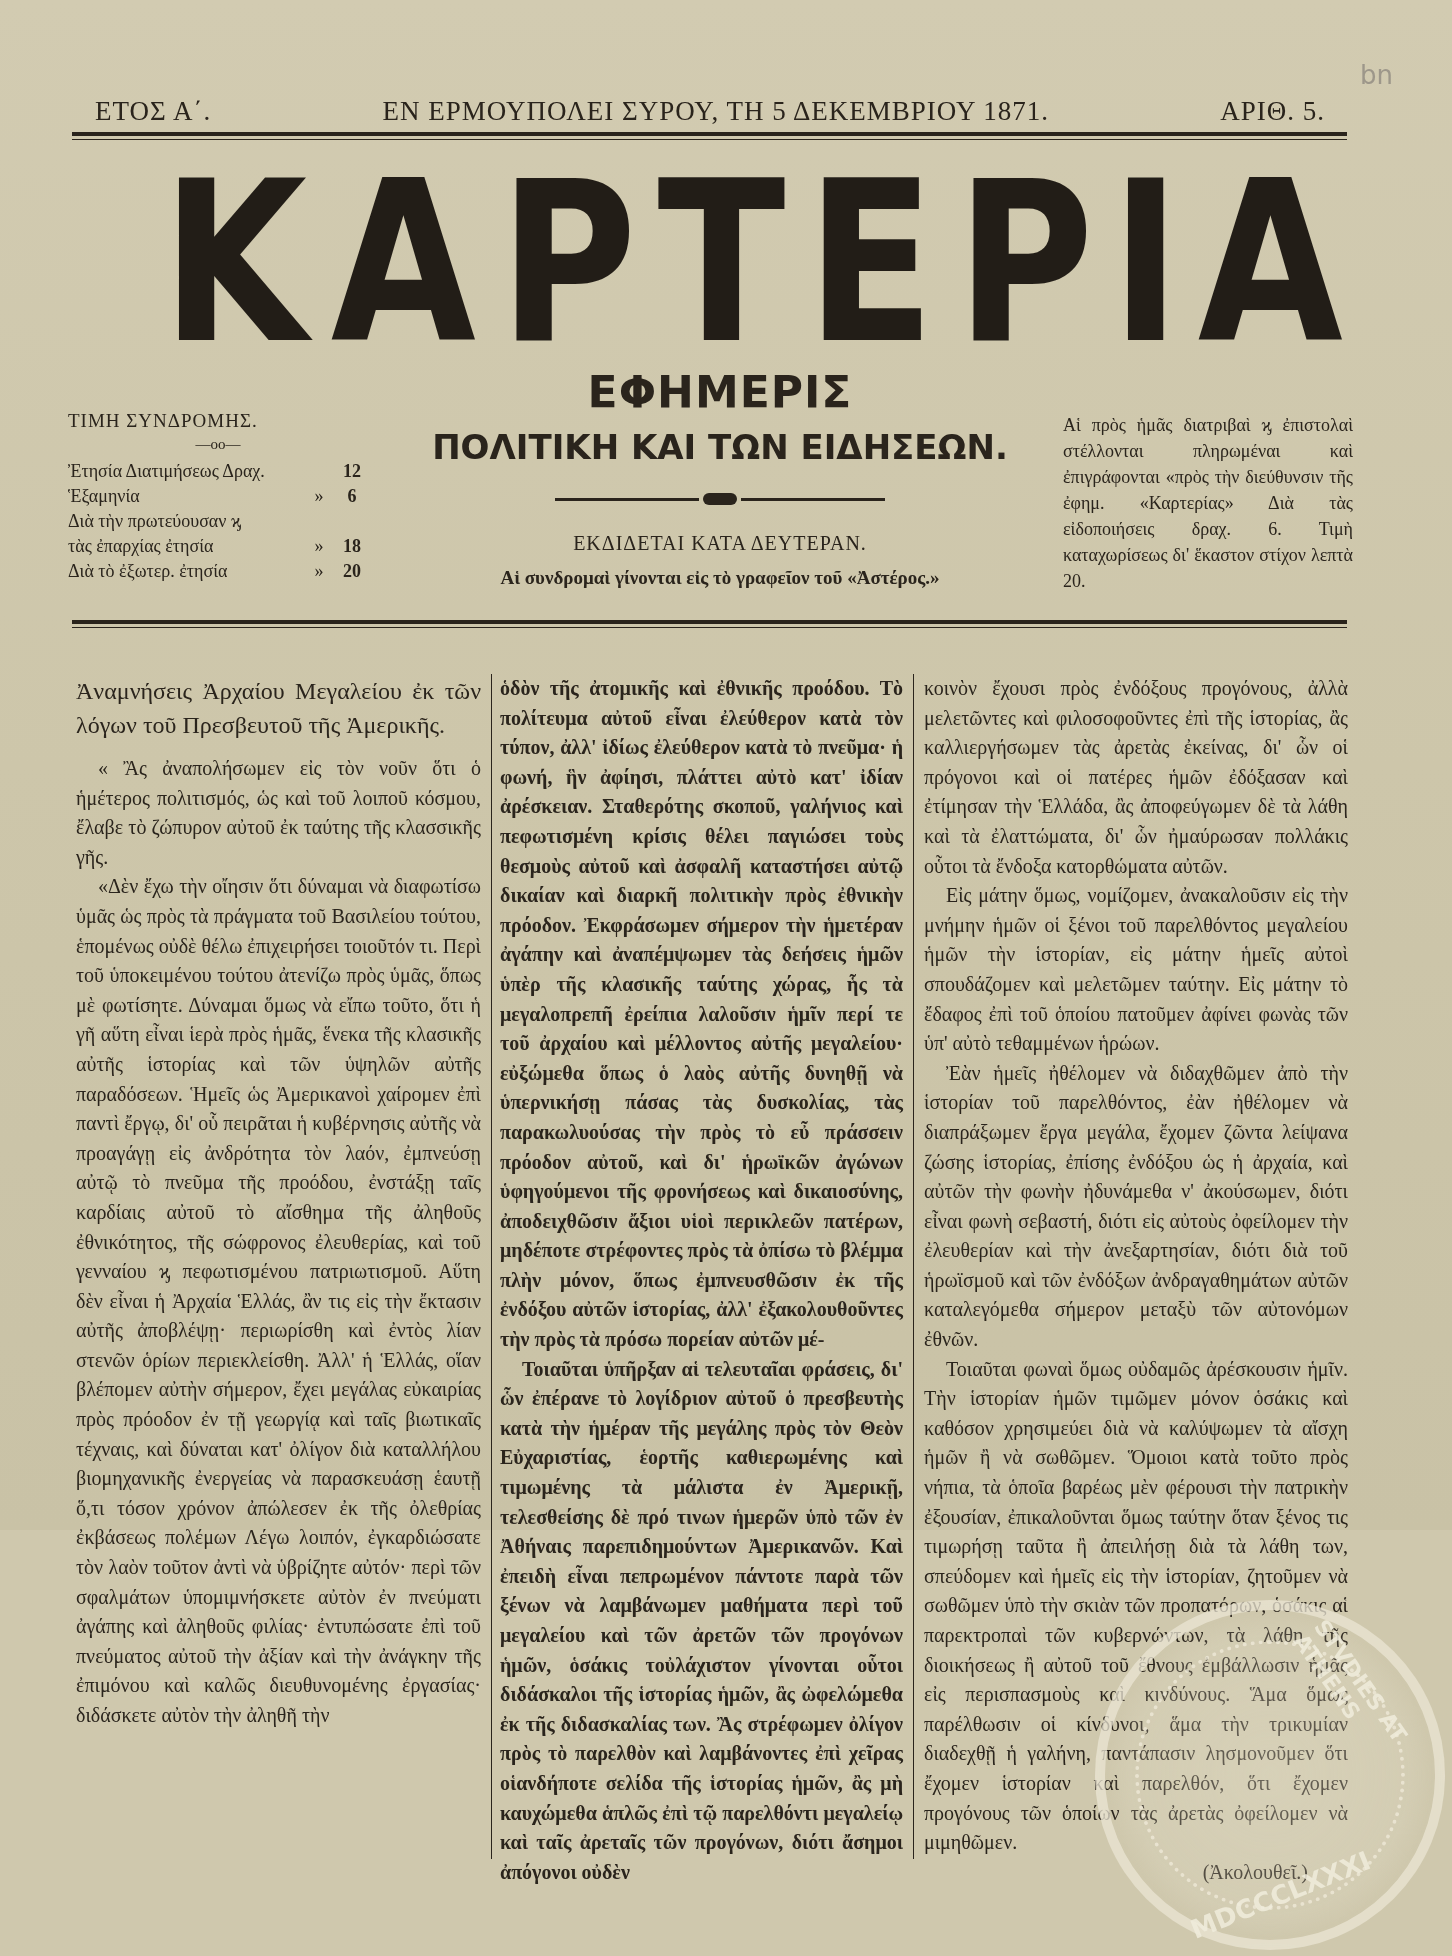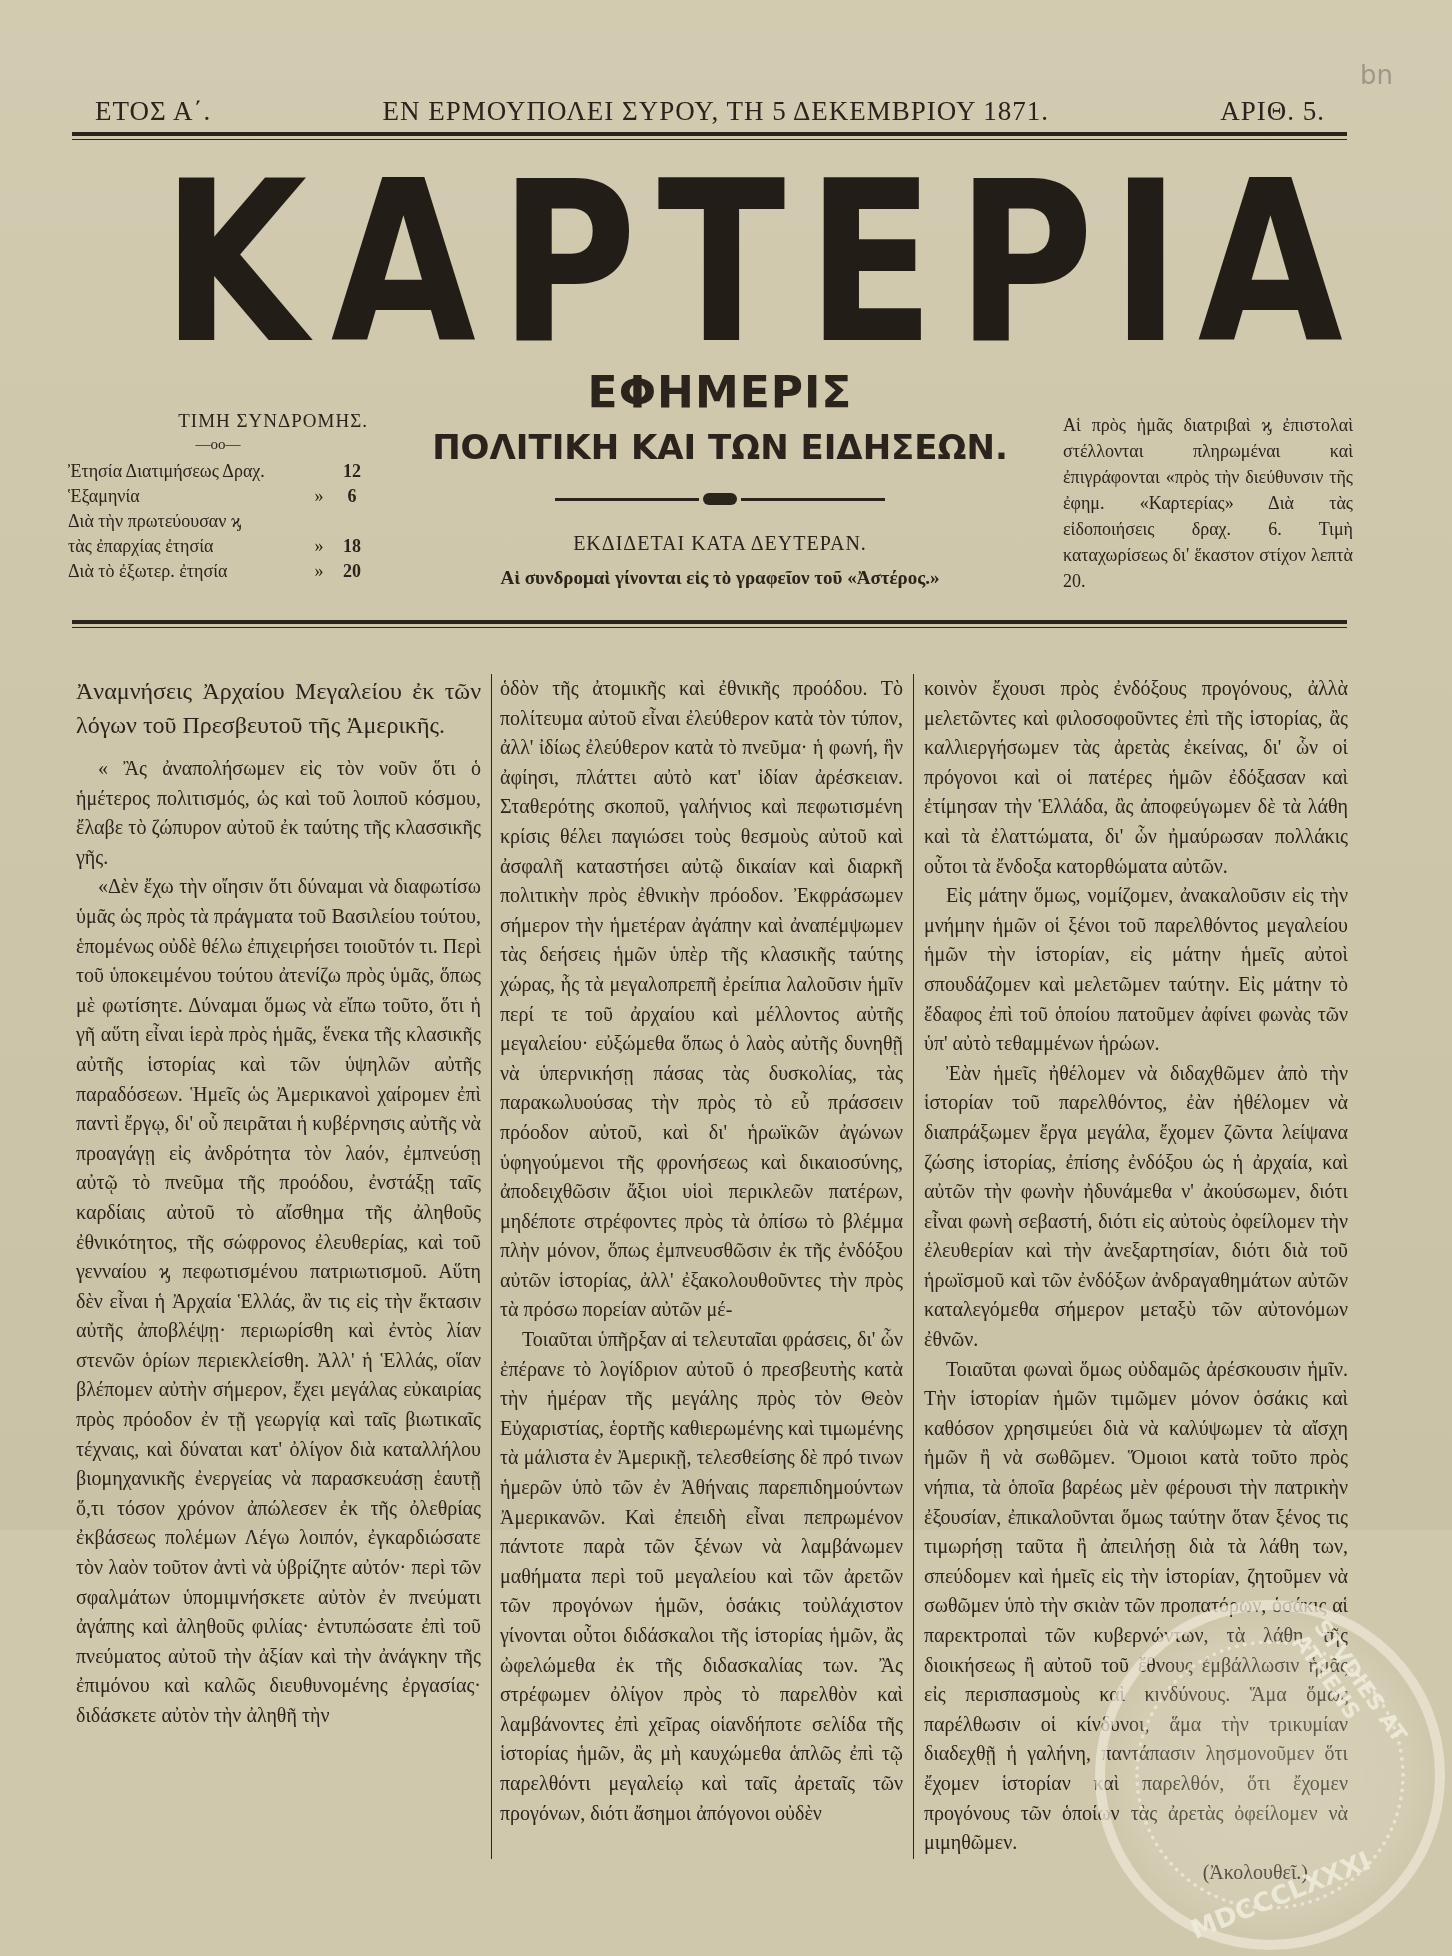--- a/index.html
+++ b/index.html
@@ -13,21 +13,21 @@
            font-family:"Liberation Serif",serif;font-size:27px;letter-spacing:1px;color:#2a241c;}
   .rule-double{position:absolute;left:72px;width:1275px;height:8px;
                border-top:4px solid #2a241c;border-bottom:1.5px solid #2a241c;box-sizing:border-box;}
   .masthead{position:absolute;left:150px;top:168px;width:1150px;height:190px;
             display:flex;justify-content:space-between;align-items:center;
             font-family:"DejaVu Sans","Liberation Sans",sans-serif;font-weight:bold;
             font-size:218px;line-height:190px;color:#221d17;letter-spacing:0;
             transform:scaleY(1.02);}
   .masthead span{display:inline-block;transform:scaleX(0.86);}
   .left-box{position:absolute;left:68px;top:410px;width:300px;font-family:"Liberation Serif",serif;}
-  .left-box .title{font-size:19px;letter-spacing:1px;text-align:right;margin-bottom:4px;}
+  .left-box .title{font-size:19px;letter-spacing:1px;text-align:left;margin-bottom:4px;}
   .left-box .oo{text-align:center;font-size:15px;margin-bottom:6px;}
   .price-row{display:flex;font-size:18px;line-height:25px;}
   .price-row .lbl{flex:1;}
   .price-row .q{width:34px;text-align:center;}
   .price-row .v{width:32px;text-align:center;font-weight:bold;}
   .center-box{position:absolute;left:400px;top:368px;width:640px;text-align:center;}
   .sub1{font-family:"DejaVu Sans",sans-serif;font-weight:bold;font-size:44px;letter-spacing:1px;line-height:50px;}
   .sub2{font-family:"DejaVu Sans",sans-serif;font-weight:bold;font-size:34px;line-height:46px;margin-top:6px;}
   .ornament{display:flex;align-items:center;justify-content:center;margin:22px auto 0;width:330px;height:14px;}
   .ornament .bar{flex:1;height:3px;background:#2a241c;}
@@ -35,21 +35,21 @@
   .sub3{font-family:"Liberation Serif",serif;font-size:20px;letter-spacing:1px;margin-top:26px;}
   .sub4{font-family:"Liberation Serif",serif;font-size:19px;margin-top:12px;font-weight:bold;}
   .right-box{position:absolute;left:1063px;top:412px;width:290px;font-family:"Liberation Serif",serif;
              font-size:18px;line-height:26px;text-align:justify;}
   .cols{position:absolute;left:70px;top:652px;width:1290px;height:1270px;display:flex;}
   .col{box-sizing:border-box;padding:0 6px;font-family:"Liberation Serif",serif;font-size:20px;
        line-height:29.6px;text-align:justify;hyphens:manual;margin-top:22px;}
   .col p{margin:0;}
   .col p.ind{text-indent:22px;}
   .col1{width:422px;border-right:1.5px solid #2a241c;padding-right:10px;height:1185px;}
-  .col2{width:422px;border-right:1.5px solid #2a241c;padding-left:8px;padding-right:10px;height:1185px;}
+  .col2{width:422px;border-right:1.5px solid #2a241c;padding-left:8px;padding-right:10px;height:1185px;font-weight:bold;}
   .col3{width:440px;padding-left:10px;}
   .headline{font-size:24px;line-height:34px;text-align:justify;margin-bottom:12px !important;}
   .ital{font-style:italic;}
   .stamp{position:absolute;left:1095px;top:1600px;width:350px;height:350px;border-radius:50%;
          border:10px solid rgba(235,230,212,0.75);box-sizing:border-box;
          background:radial-gradient(circle,rgba(230,225,205,0.35) 0%,rgba(230,225,205,0.2) 60%,rgba(230,225,205,0) 70%);}
   .stamp .ring{position:absolute;left:30px;top:30px;width:270px;height:270px;border-radius:50%;
                border:4px dotted rgba(238,233,215,0.8);box-sizing:border-box;}
   .stamp .year{position:absolute;left:80px;top:270px;font-family:"DejaVu Sans",sans-serif;font-weight:bold;
                font-size:26px;color:rgba(240,236,220,0.85);transform:rotate(-22deg);}

